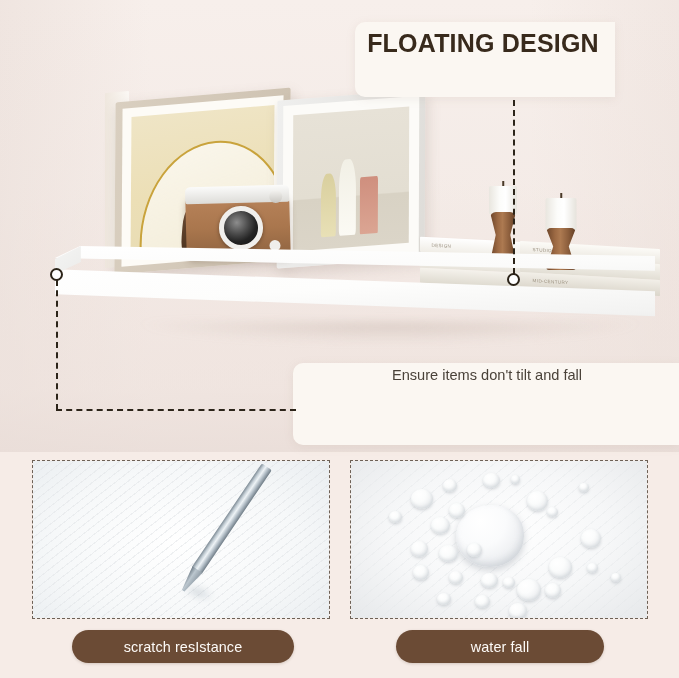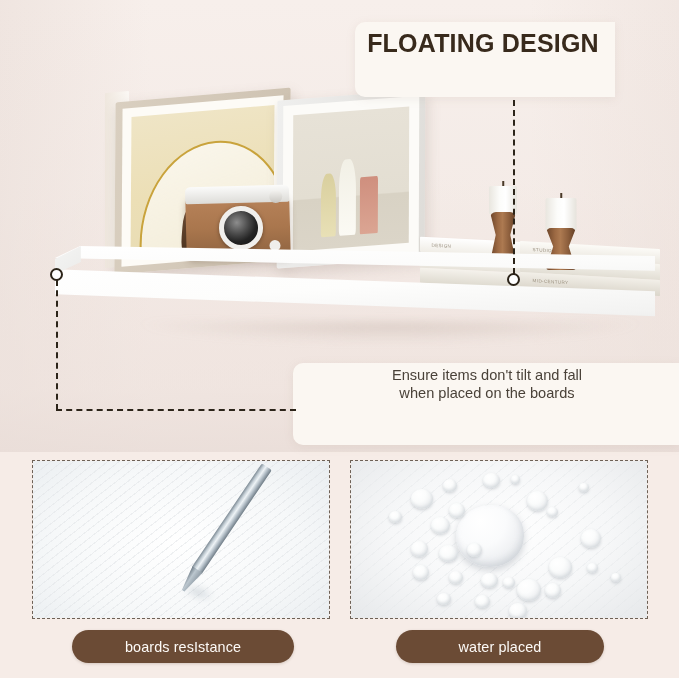--- a/index.html
+++ b/index.html
@@ -356,21 +356,20 @@
 
 <div class="card" id="card-top">
   <div class="headline">
     <div>FLOATING DESIGN</div>
   </div>
 </div>
 
 <div class="card" id="card-bot">
   <div class="subline">
     <div>Ensure items don't tilt and fall</div>
-    <div>when placed on the boards</div>
   </div>
 </div>
 
 <div class="panel" id="panel-left">
   <div class="panel-img" id="scratch-bg">
     <div id="tool-contact"></div>
     <div id="tool">
       <div id="tool-shaft"></div>
       <div id="tool-tip"></div>
     </div>
@@ -403,17 +402,17 @@
     <div class="drop" style="left:194px; top:122px; width:16px; height:15px;"></div>
     <div class="drop" style="left:198px; top:96px; width:23px; height:21px;"></div>
     <div class="drop" style="left:230px; top:68px; width:20px; height:19px;"></div>
     <div class="drop" style="left:236px; top:102px; width:11px; height:10px;"></div>
     <div class="drop" style="left:152px; top:116px; width:12px; height:11px;"></div>
     <div class="drop" style="left:260px; top:112px; width:10px; height:9px;"></div>
   </div>
 </div>
 
 <div class="badge" id="badge-left">
-  <span>boards resIstance</span>
+  <span>scratch resIstance</span>
 </div>
 <div class="badge" id="badge-right">
-  <span>water placed</span>
+  <span>water fall</span>
 </div>
 
 </body></html>

